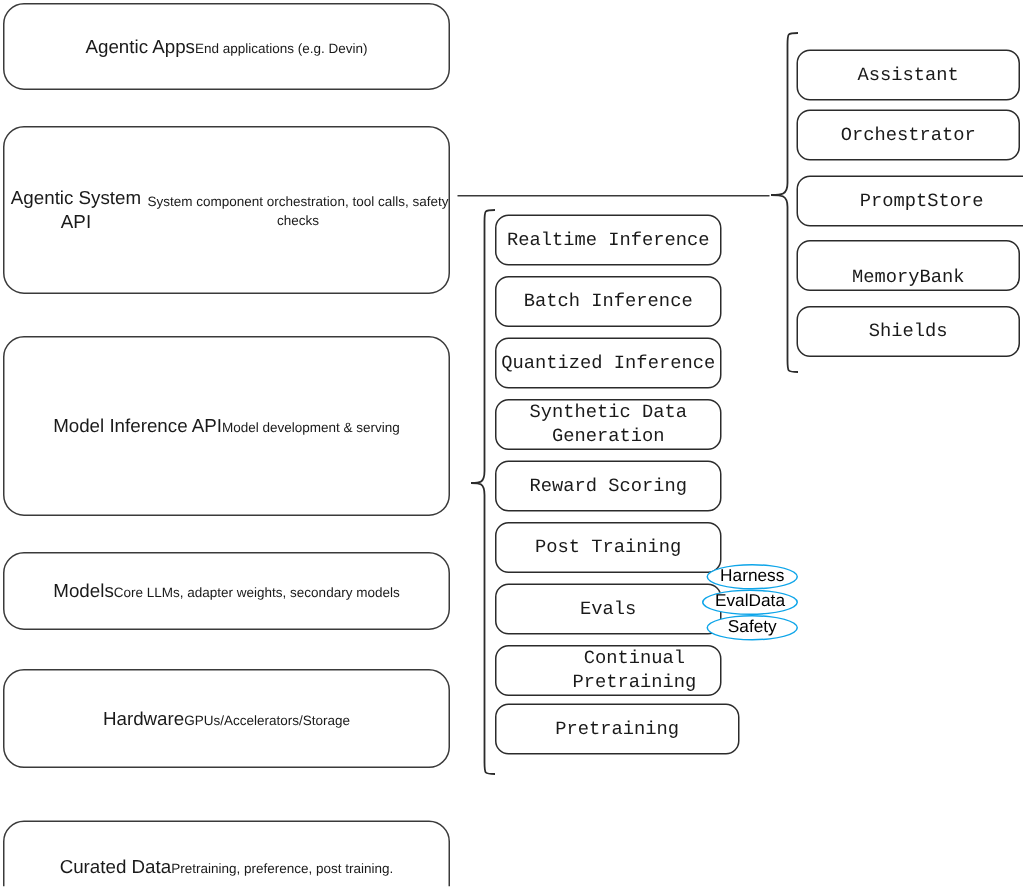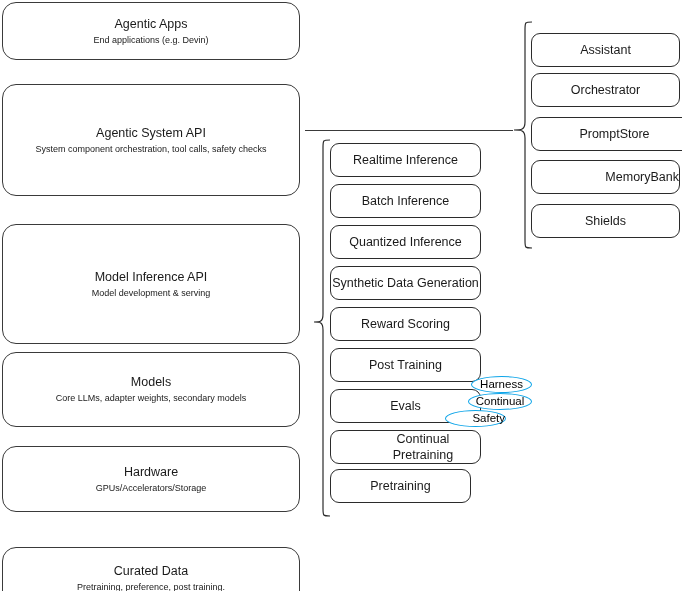--- a/index.html
+++ b/index.html
@@ -20,21 +20,20 @@
   }
 
   
   .node {
     position: absolute;
     box-sizing: border-box;
     border: 1px solid #3a3a3a;
     background: #ffffff;
     border-radius: 12px;
     display: flex;
-    flex-direction: column;
     align-items: center;
     justify-content: center;
     text-align: center;
   }
   .node .title {
     font-size: 12.5px;
     line-height: 16px;
     color: #1a1a1a;
   }
   .node .subtitle {
@@ -45,20 +44,21 @@
   }
 
   
   .layer { border-radius: 14px; }
 
   
   .cap {
     border-radius: 9px;
     height: 34px;
     border: 1px solid #2b2b2b;
+    font-family: Liberation Mono, monospace;
   }
   .cap .title { font-size: 12.5px; }
 
   
   .pill {
     position: absolute;
     box-sizing: border-box;
     border: 1px solid #0ea5e9;
     background: #ffffff;
     border-radius: 50%/50%;
@@ -102,21 +102,21 @@
   <div class="node layer" style="left:2px; top:84px; width:298px; height:112px;">
     <div class="title">Agentic System API</div>
     <div class="subtitle">System component orchestration, tool calls, safety checks</div>
   </div>
 
   <div class="node layer" style="left:2px; top:224px; width:298px; height:120px;">
     <div class="title">Model Inference API</div>
     <div class="subtitle">Model development &amp; serving</div>
   </div>
 
-  <div class="node layer" style="left:2px; top:352px; width:298px; height:75px;">
+  <div class="node layer" style="left:2px; top:368px; width:298px; height:52px;">
     <div class="title">Models</div>
     <div class="subtitle">Core LLMs, adapter weights, secondary models</div>
   </div>
 
   <div class="node layer" style="left:2px; top:446px; width:298px; height:66px;">
     <div class="title">Hardware</div>
     <div class="subtitle">GPUs/Accelerators/Storage</div>
   </div>
 
   <div class="node layer" style="left:2px; top:547px; width:298px; height:62px;">
@@ -147,31 +147,31 @@
   </div>
   <div class="node cap" style="left:330px; top:348px; width:151px;">
     <div class="title">Post Training</div>
   </div>
   <div class="node cap" style="left:330px; top:389px; width:151px;">
     <div class="title">Evals</div>
   </div>
   <div class="node cap" style="left:330px; top:430px; width:151px;padding-left:35px;">
     <div class="title">Continual Pretraining</div>
   </div>
-  <div class="node cap" style="left:330px; top:469px; width:141px;">
+  <div class="node cap" style="left:330px; top:469px; width:163px;">
     <div class="title">Pretraining</div>
   </div>
 
   <div class="pill" style="left:471px; top:376px; width:61px;">
     <span>Harness</span>
   </div>
   <div class="pill" style="left:468px; top:393px; width:64px;">
-    <span>Continual</span>
+    <span>EvalData</span>
   </div>
-  <div class="pill" style="left:445px; top:410px; width:61px;justify-content:flex-end;">
+  <div class="pill" style="left:471px; top:410px; width:61px;">
     <span>Safety</span>
   </div>
 
   <svg class="brace" style="left:511px; top:20px; width:22px; height:232px;" viewBox="0 0 22 232" preserveAspectRatio="none">
     <path d="M 21 2 C 14 2 14 2 14 10 L 14 102 C 14 110 10 110 3 110 C 10 110 14 110 14 118 L 14 220 C 14 228 14 228 21 228"></path>
   </svg>
 
   <div class="node cap" style="left:531px; top:33px; width:149px;">
     <div class="title">Assistant</div>
   </div>

